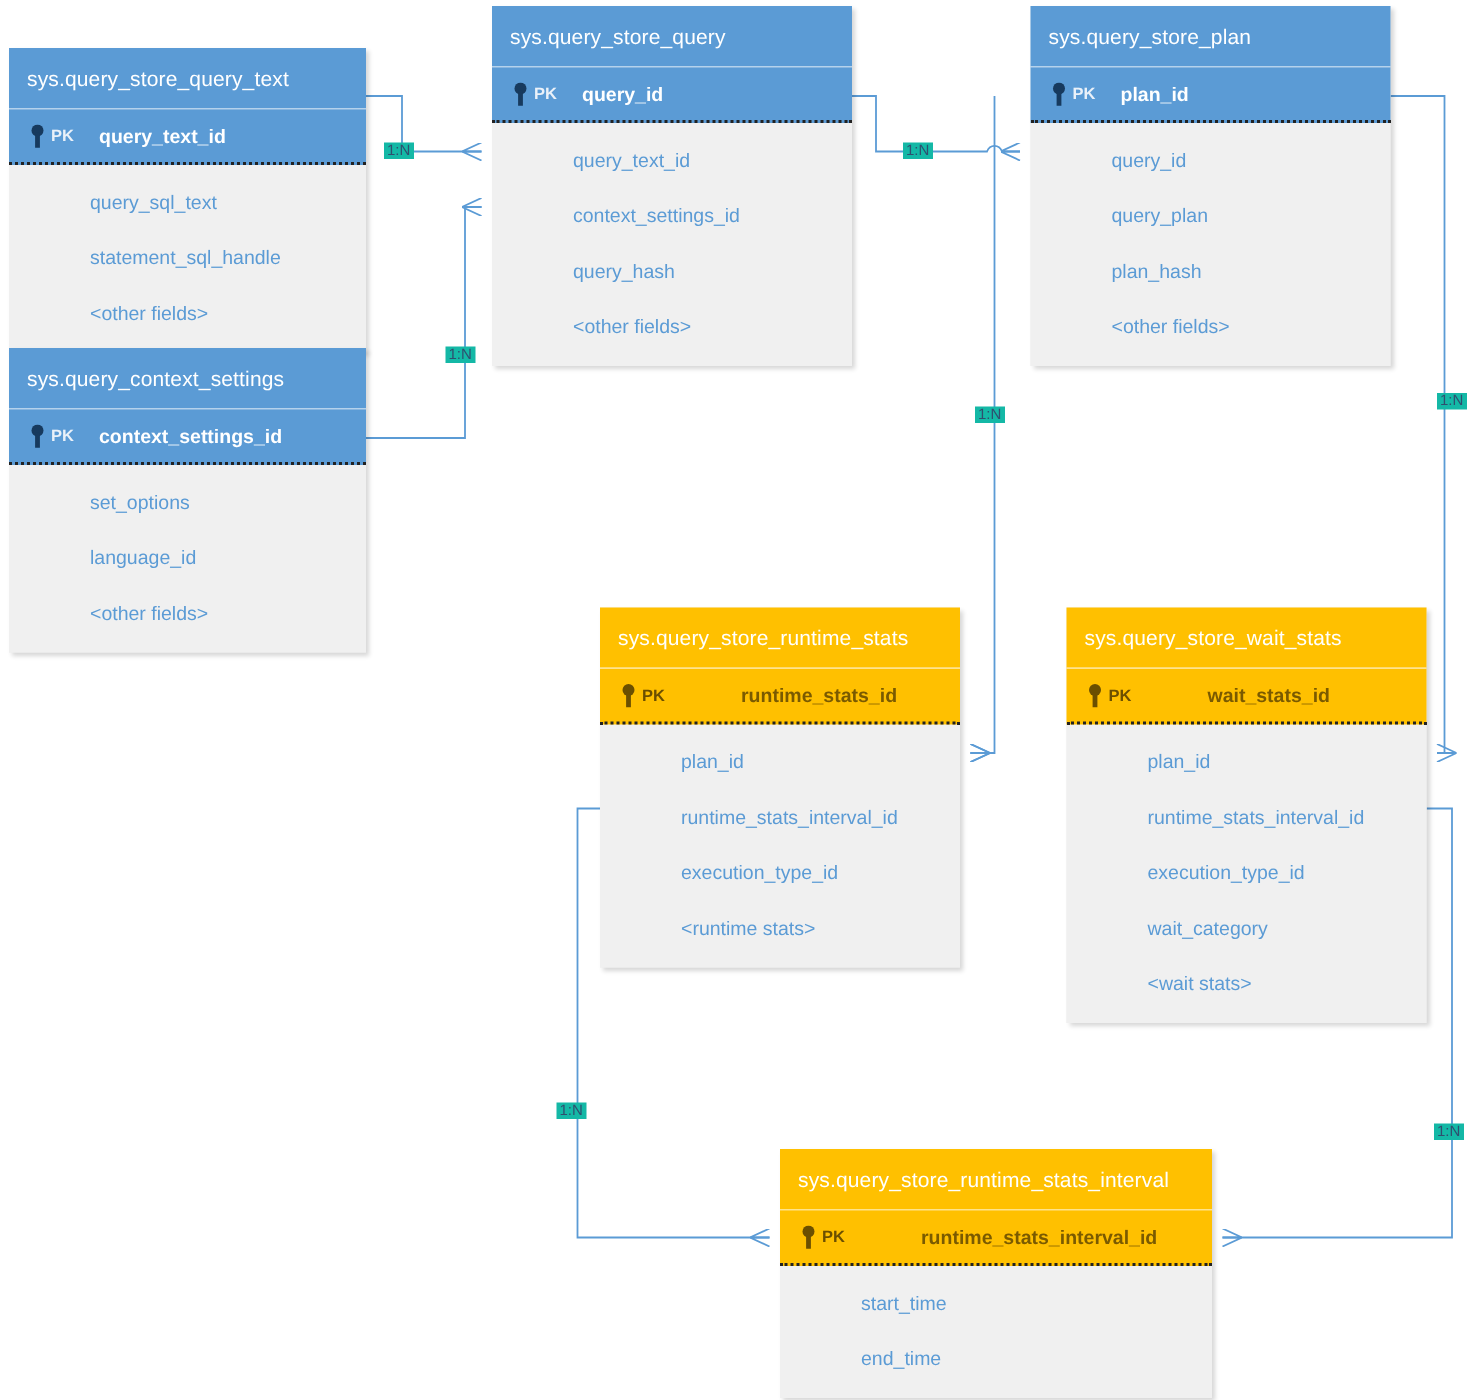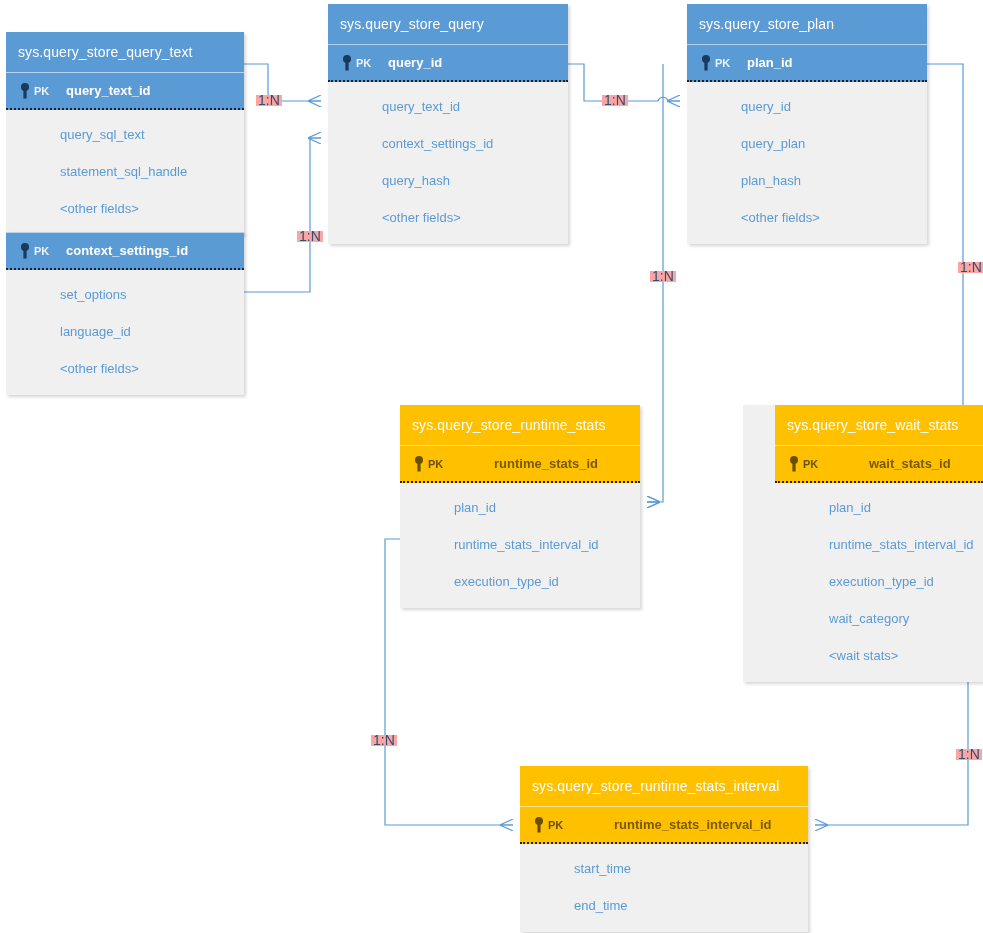--- a/index.html
+++ b/index.html
@@ -93,23 +93,23 @@
   .field {
     height: 37px;
     line-height: 37px;
     padding-left: 54px;
     font-size: 13px;
     color: #5b9bd5;
     white-space: nowrap;
   }
   .rel-label {
     position: absolute;
-    font-size: 14px;
+    font-size: 10px;
     color: #2f4f6f;
-    background: #fca5a5;
+    background: #14b8a6;
     padding: 0 2px;
     line-height: 11px;
     white-space: nowrap;
   }
 </style>
 </head>
 <body>
 
 <div id="canvas">
 
@@ -208,20 +208,21 @@
           </div>
         </div>
         <div class="entity-fields">
           <div class="field">query_id</div>
           <div class="field">query_plan</div>
           <div class="field">plan_hash</div>
           <div class="field">&lt;other fields&gt;</div>
         </div>
       </div>
       <div class="entity blue" style="left: 6px; top: 232px; width: 238px;">
+        <div class="entity-title">sys.query_context_settings</div>
         <div class="entity-pk">
           <div class="pk-row-inner">
             <span class="key-icon">
               <svg width="12" height="16" viewBox="0 0 12 16" aria-hidden="true">
                 <circle cx="6" cy="4" r="4" fill="currentColor"></circle>
                 <rect x="4.4" y="5.5" width="3.2" height="10" fill="currentColor"></rect>
               </svg>
             </span>
             <span class="pk-label">PK</span>
             <span class="pk-name">context_settings_id</span>
@@ -244,23 +245,24 @@
               </svg>
             </span>
             <span class="pk-label">PK</span>
             <span class="pk-name">runtime_stats_id</span>
           </div>
         </div>
         <div class="entity-fields">
           <div class="field">plan_id</div>
           <div class="field">runtime_stats_interval_id</div>
           <div class="field">execution_type_id</div>
-        </div>
-      </div>
-      <div class="entity orange" style="left: 743px; top: 405px; width: 240px; padding-left: 32px;">
+          <div class="field">&lt;runtime stats&gt;</div>
+        </div>
+      </div>
+      <div class="entity orange" style="left: 711px; top: 405px; width: 240px;">
         <div class="entity-title">sys.query_store_wait_stats</div>
         <div class="entity-pk">
           <div class="pk-row-inner">
             <span class="key-icon">
               <svg width="12" height="16" viewBox="0 0 12 16" aria-hidden="true">
                 <circle cx="6" cy="4" r="4" fill="currentColor"></circle>
                 <rect x="4.4" y="5.5" width="3.2" height="10" fill="currentColor"></rect>
               </svg>
             </span>
             <span class="pk-label">PK</span>

